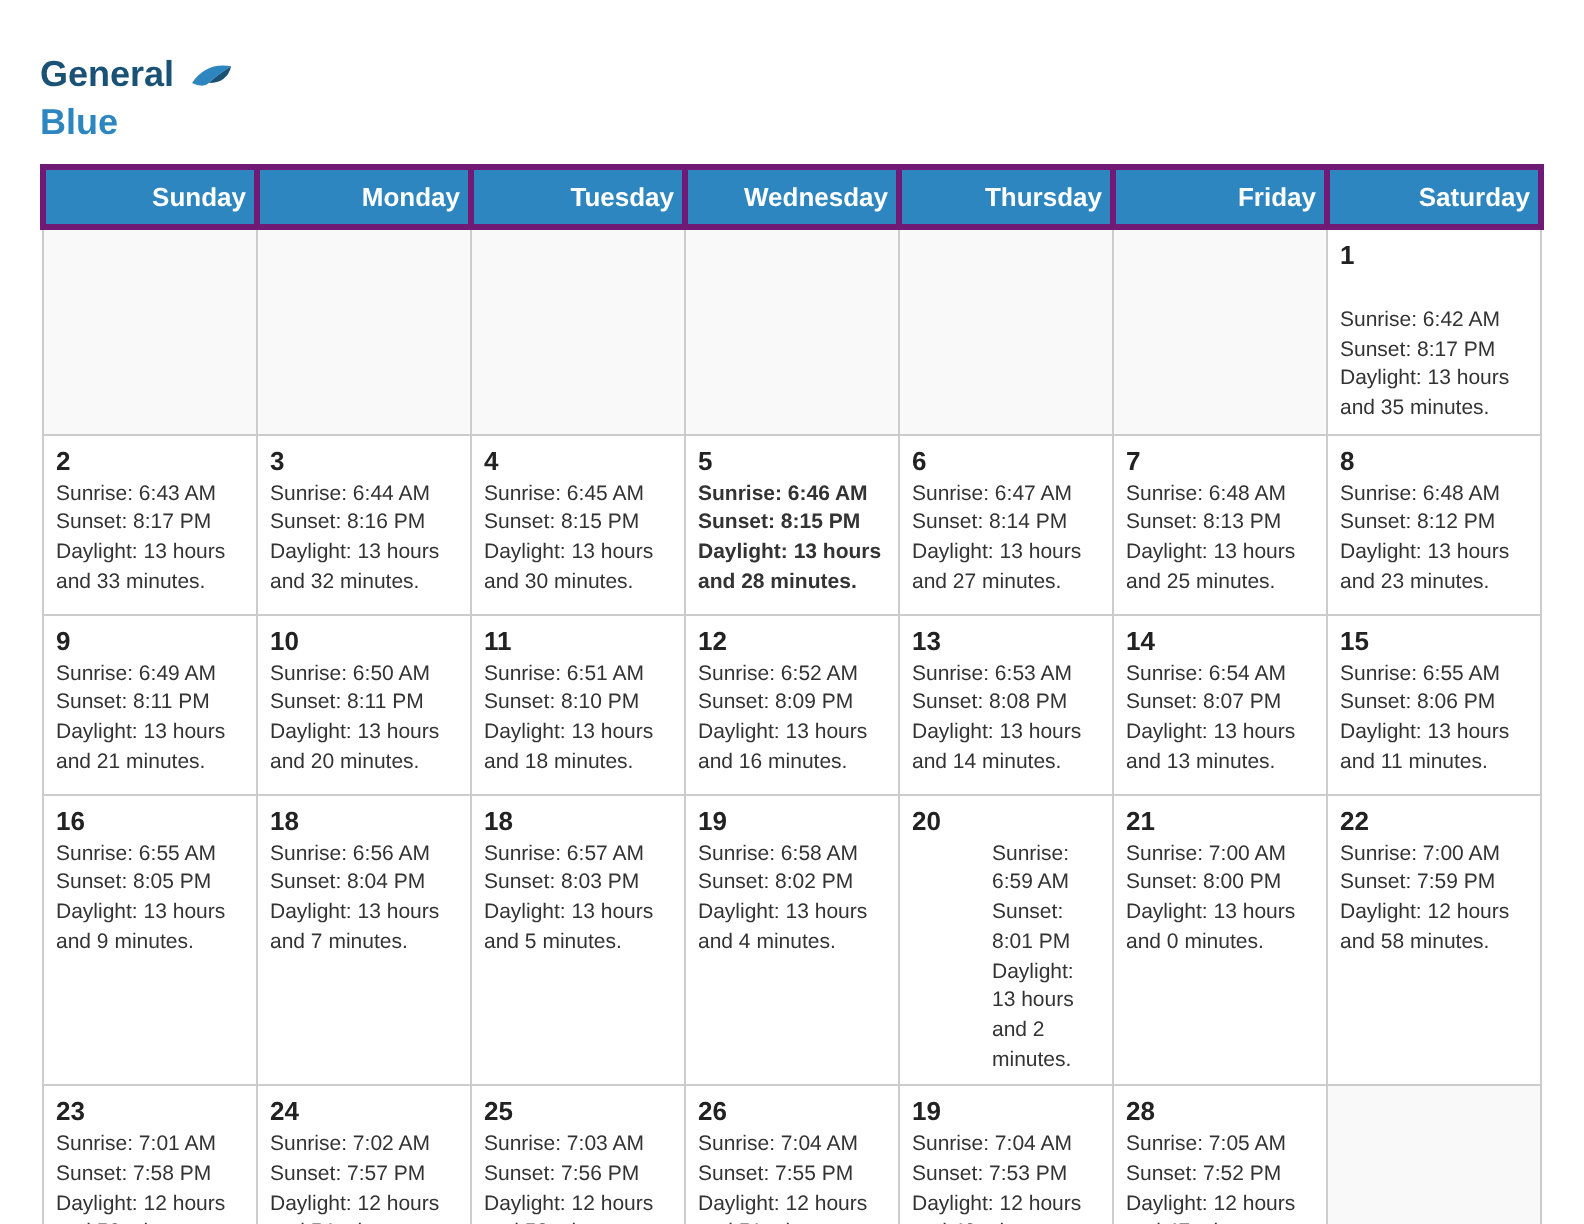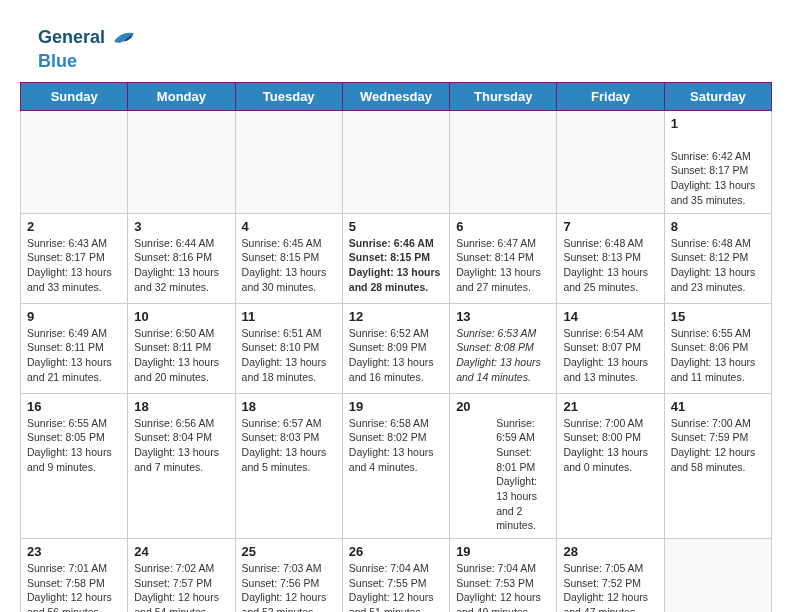--- a/index.html
+++ b/index.html
@@ -8,21 +8,20 @@
       background: #fff;
       width: 792px;
       min-height: 612px;
       padding: 20px;
     }
     .header-container {
       display: flex;
       align-items: flex-start;
       justify-content: space-between;
       margin-bottom: 10px;
-      margin-left: 18px;
     }
     .logo {
       display: flex;
       align-items: center;
       margin-top: 4px;
     }
     .logo-text {
       font-size: 18px;
       font-weight: bold;
       color: #1a5276;
@@ -46,25 +45,25 @@
       color: #444;
     }
     table {
       width: 100%;
       border-collapse: collapse;
       table-layout: fixed;
     }
     thead th {
       background-color: #2e86c1;
       color: white;
-      text-align: center;
+      text-align: right;
       padding: 6px 4px;
       font-size: 13px;
       font-weight: bold;
-      border: 1px solid #701a75;
+      border: 3px solid #701a75;
     }
     td {
       border: 1px solid #ccc;
       vertical-align: top;
       padding: 5px 6px;
       height: 90px;
       font-size: 11px;
       color: #333;
       background: #fff;
     }
@@ -209,21 +208,21 @@
         </td>
         <td>
           <span class="day-number">12</span>
           <div class="day-info" style="white-space: pre-line;">Sunrise: 6:52 AM
 Sunset: 8:09 PM
 Daylight: 13 hours
 and 16 minutes.</div>
         </td>
         <td>
           <span class="day-number">13</span>
-          <div class="day-info" style="white-space: pre-line; font-style: italic;">Sunrise: 6:53 AM
+          <div class="day-info" style="white-space: pre-line;">Sunrise: 6:53 AM
 Sunset: 8:08 PM
 Daylight: 13 hours
 and 14 minutes.</div>
         </td>
         <td>
           <span class="day-number">14</span>
           <div class="day-info" style="white-space: pre-line;">Sunrise: 6:54 AM
 Sunset: 8:07 PM
 Daylight: 13 hours
 and 13 minutes.</div>
@@ -273,21 +272,21 @@
 and 2 minutes.</div>
         </td>
         <td>
           <span class="day-number">21</span>
           <div class="day-info" style="white-space: pre-line;">Sunrise: 7:00 AM
 Sunset: 8:00 PM
 Daylight: 13 hours
 and 0 minutes.</div>
         </td>
         <td>
-          <span class="day-number">41</span>
+          <span class="day-number">22</span>
           <div class="day-info" style="white-space: pre-line;">Sunrise: 7:00 AM
 Sunset: 7:59 PM
 Daylight: 12 hours
 and 58 minutes.</div>
         </td>
       </tr>
       <tr>
         <td>
           <span class="day-number">23</span>
           <div class="day-info" style="white-space: pre-line;">Sunrise: 7:01 AM

